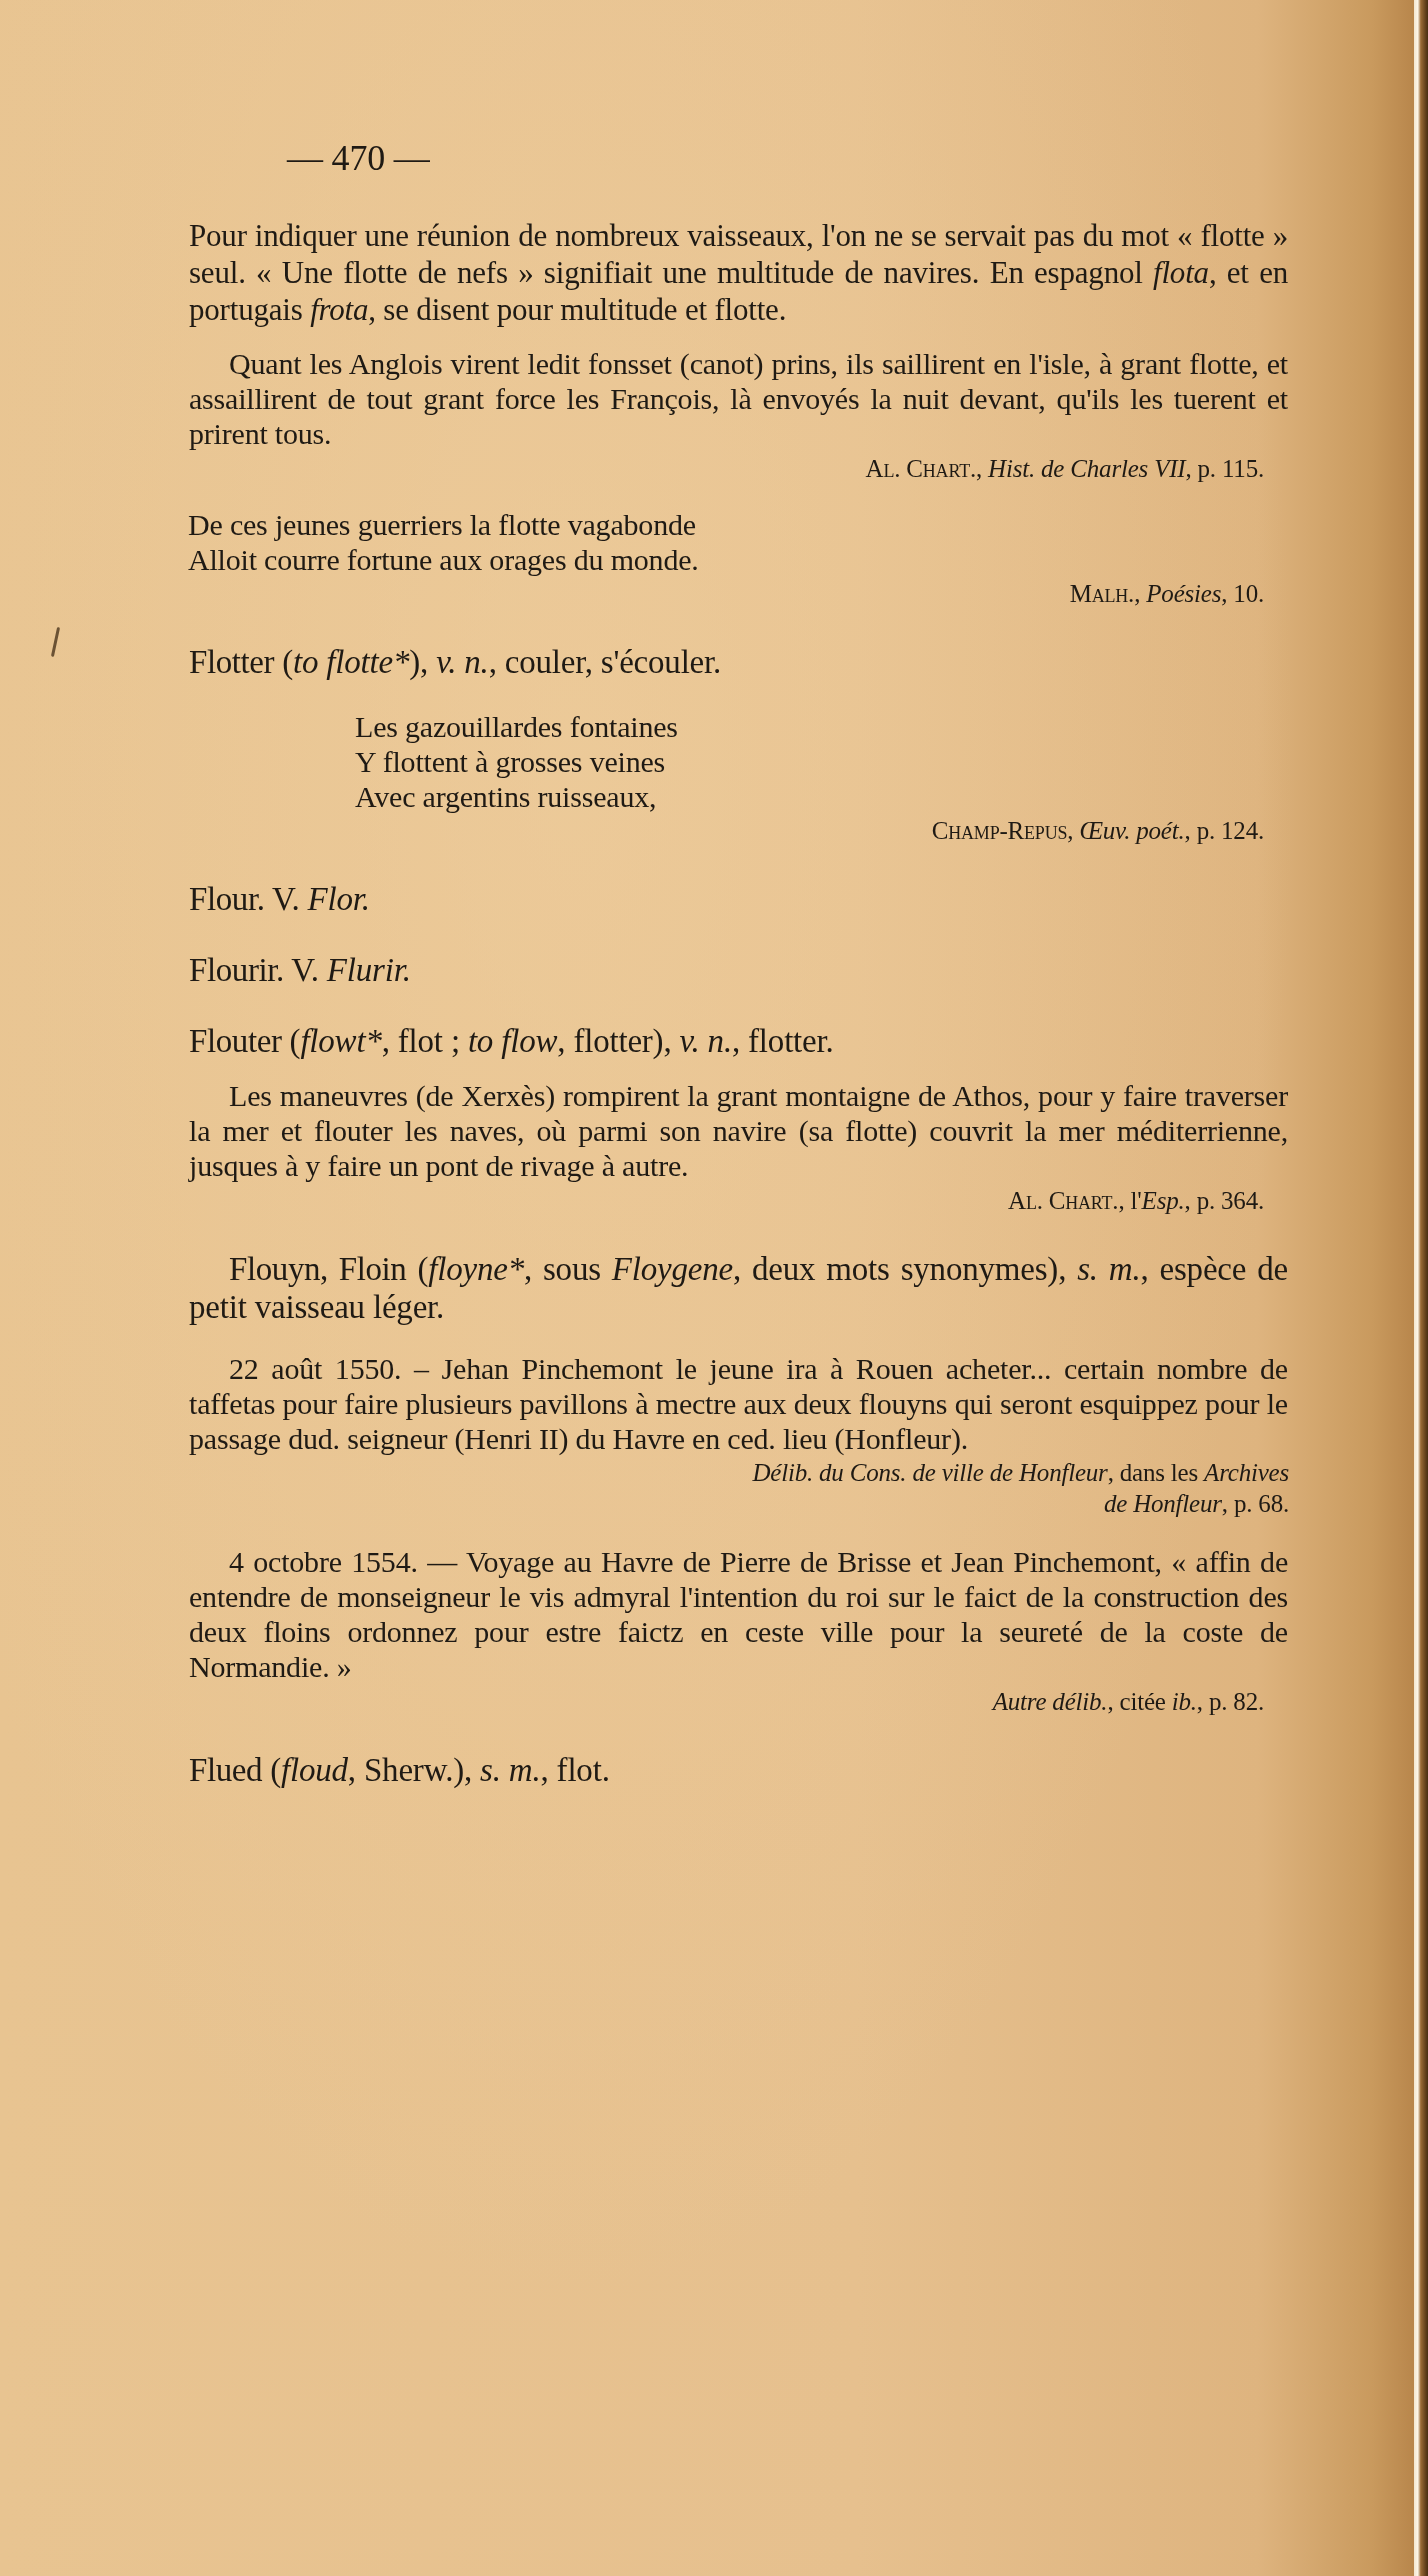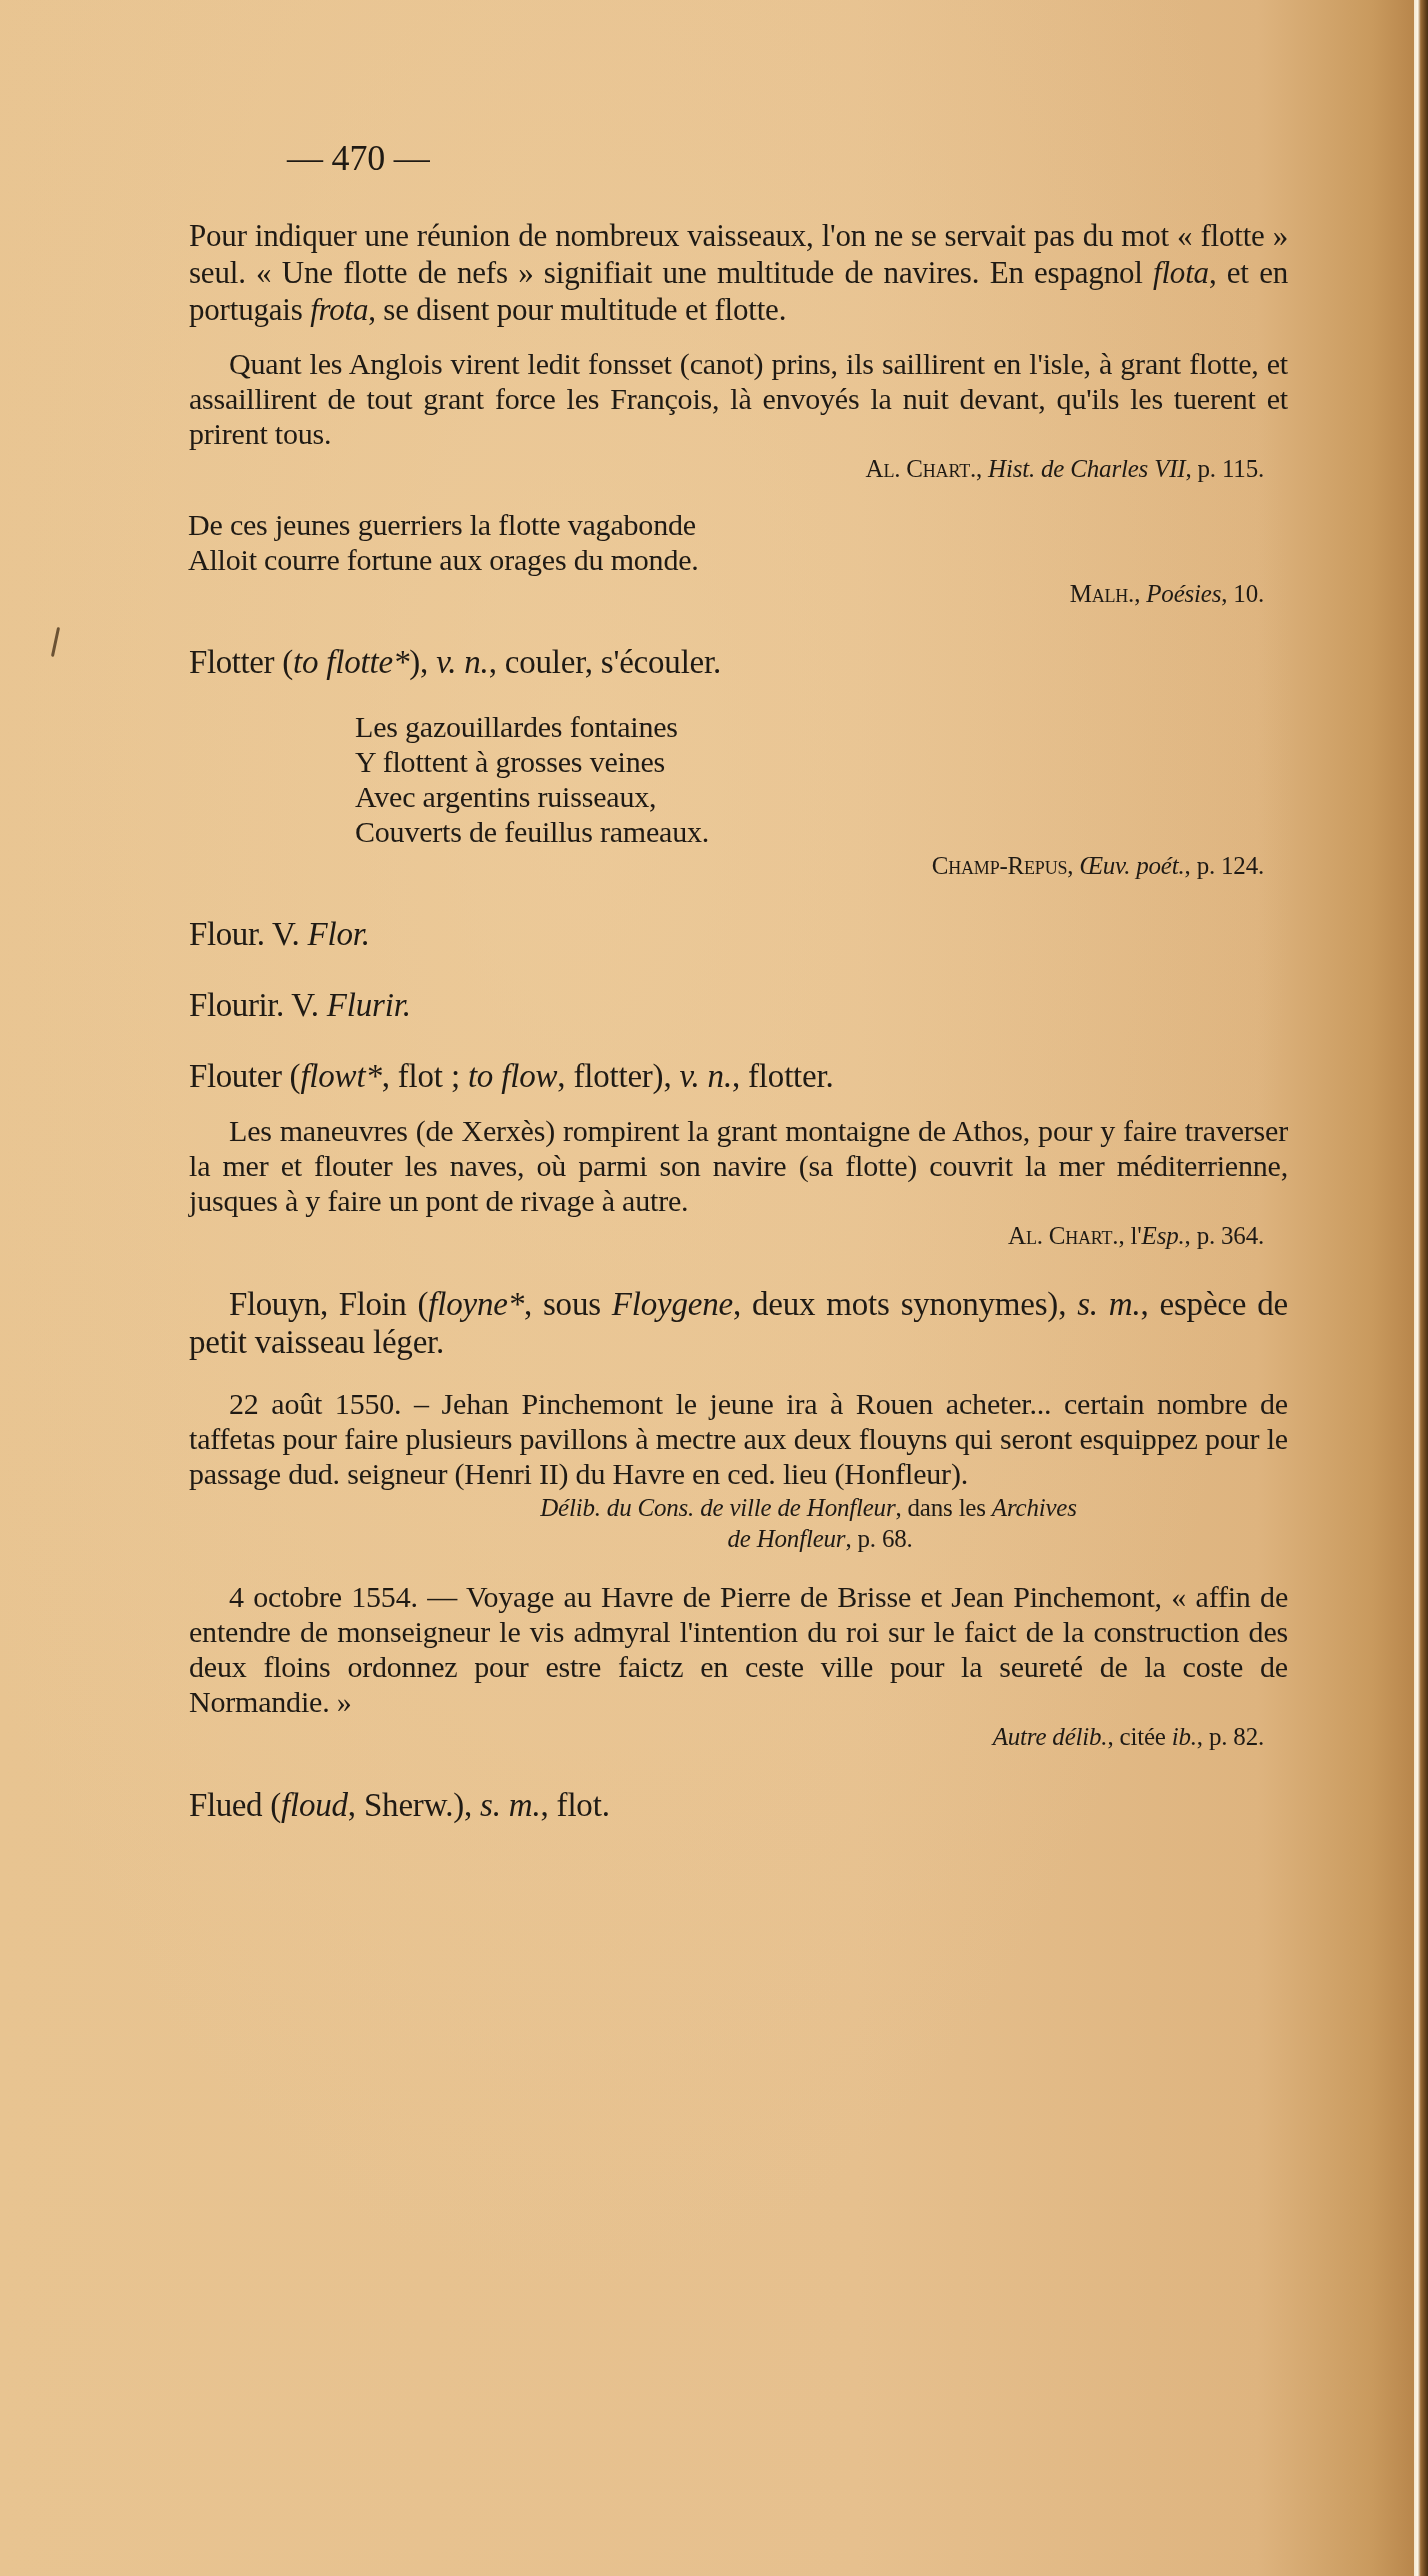--- a/index.html
+++ b/index.html
@@ -38,21 +38,21 @@
       padding-right: 25px;
     }
     .source .sc { font-variant: small-caps; }
     .verse { font-size: 30px; line-height: 35px; }
     .verse-1 { margin-top: 21.5px; }
     .verse-2 { margin-left: 167px; margin-top: 28px; }
     .entry { margin-top: 33px; font-size: 33px; line-height: 38px; }
     .entry .hw { font-weight: normal; letter-spacing: -0.4px; }
     .gap-s { margin-top: 25px; }
     .it { font-style: italic; }
-    .src-block { text-align: center; padding-left: 140px; font-size: 25px; line-height: 31px; }
+    .src-block { text-align: right; padding-left: 140px; font-size: 25px; line-height: 31px; }
     .src-block .l2 { padding-left: 23px; }
     .stray-mark {
       position: absolute; left: 54px; top: 627px; width: 3.3px; height: 30px;
       background: #6b5234; transform: rotate(12deg); border-radius: 1.7px;
     }
   </style>
 </head>
 <body>
 
 <div class="paper"></div>
@@ -72,21 +72,20 @@
     <div>De ces jeunes guerriers la flotte vagabonde</div>
     <div>Alloit courre fortune aux orages du monde.</div>
   </div>
   <div class="source"><span class="sc">Malh.</span>, <span class="it">Poésies</span><span>, 10.</span></div>
 
   <p class="entry"><span class="hw">Flotter</span><span> (</span><span class="it">to flotte*</span><span>), </span><span class="it">v. n.</span><span>, couler, s'écouler.</span></p>
   <div class="verse verse-2">
     <div>Les gazouillardes fontaines</div>
     <div>Y flottent à grosses veines</div>
     <div>Avec argentins ruisseaux,</div>
-    <div>Couverts de feuillus rameaux.</div>
   </div>
   <div class="source"><span class="sc">Champ-Repus</span>, <span class="it">Œuv. poét.</span><span>, p. 124.</span></div>
 
   <p class="entry"><span class="hw">Flour.</span><span> V. </span><span class="it">Flor.</span></p>
 
   <p class="entry"><span class="hw">Flourir.</span><span> V. </span><span class="it">Flurir.</span></p>
 
   <p class="entry"><span class="hw">Flouter</span><span> (</span><span class="it">flowt*</span><span>, flot ; </span><span class="it">to flow</span><span>, flotter), </span><span class="it">v. n.</span><span>, flotter.</span></p>
   <p class="quote indent">Les maneuvres (de Xerxès) rompirent la grant montaigne de Athos, pour y faire traverser la mer et flouter les naves, où parmi son navire (sa flotte) couvrit la mer méditerrienne, jusques à y faire un pont de rivage à autre.</p>
   <div class="source"><span class="sc">Al. Chart.</span><span>, l'</span><span class="it">Esp.</span><span>, p. 364.</span></div>

